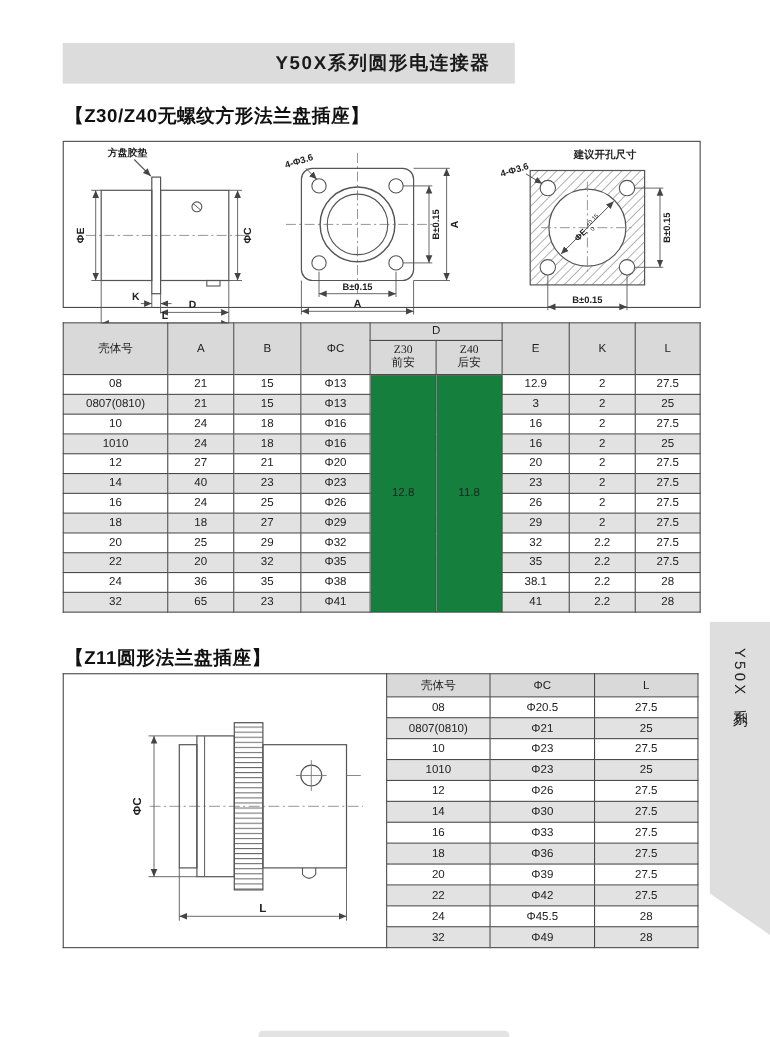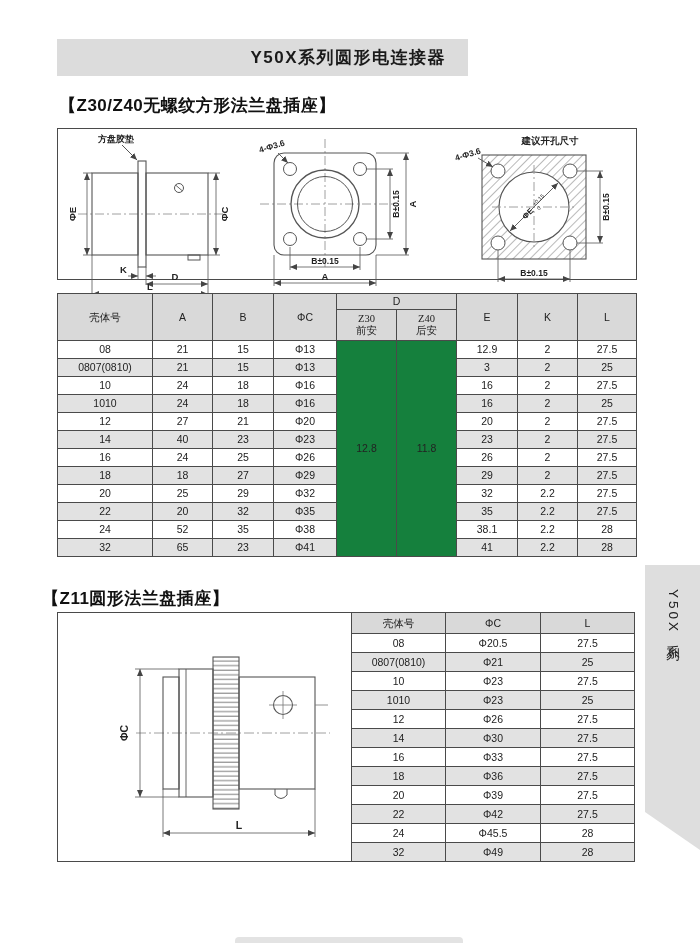--- a/index.html
+++ b/index.html
@@ -9,21 +9,21 @@
     overflow:hidden;
   }
   .title-bar {
     position:absolute; left:57px; top:39px; width:411px; height:37px;
     background:#dcdcdc; box-sizing:border-box;
     display:flex; align-items:center; justify-content:flex-end; padding-right:22px;
     font-size:17px; font-weight:bold; letter-spacing:1.5px; color:#1a1a1a;
   }
   .sec-heading { position:absolute; font-size:17px; font-weight:bold; color:#111; letter-spacing:0.5px; }
   .h-z30 { left:59px; top:94px; }
-  .h-z11 { left:42px; top:587px; }
+  .h-z11 { left:59px; top:587px; }
 
   .panel1 {
     position:absolute; left:57px; top:128px; width:580px; height:152px;
     border:1px solid #4a4a4a; box-sizing:border-box; background:#fff;
   }
   .panel1 svg { position:absolute; top:0; }
 
   table { border-collapse:collapse; table-layout:fixed; }
   .dtable td, .dtable th {
     border:1px solid #4a4a4a; text-align:center; vertical-align:middle;
@@ -317,21 +317,21 @@
           <td>22</td>
           <td>20</td>
           <td>32</td>
           <td>Φ35</td>
           <td>35</td>
           <td>2.2</td>
           <td>27.5</td>
         </tr>
         <tr>
           <td>24</td>
-          <td>52</td>
+          <td>36</td>
           <td>35</td>
           <td>Φ38</td>
           <td>38.1</td>
           <td>2.2</td>
           <td>28</td>
         </tr>
         <tr class="alt">
           <td>32</td>
           <td>65</td>
           <td>23</td>

